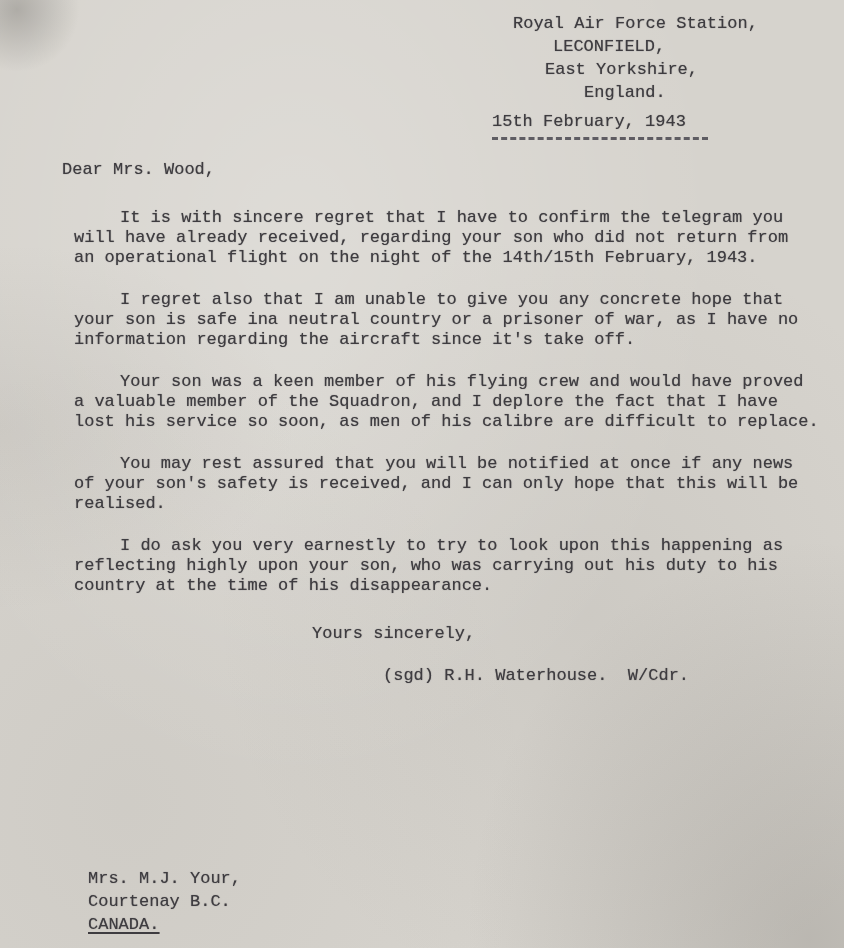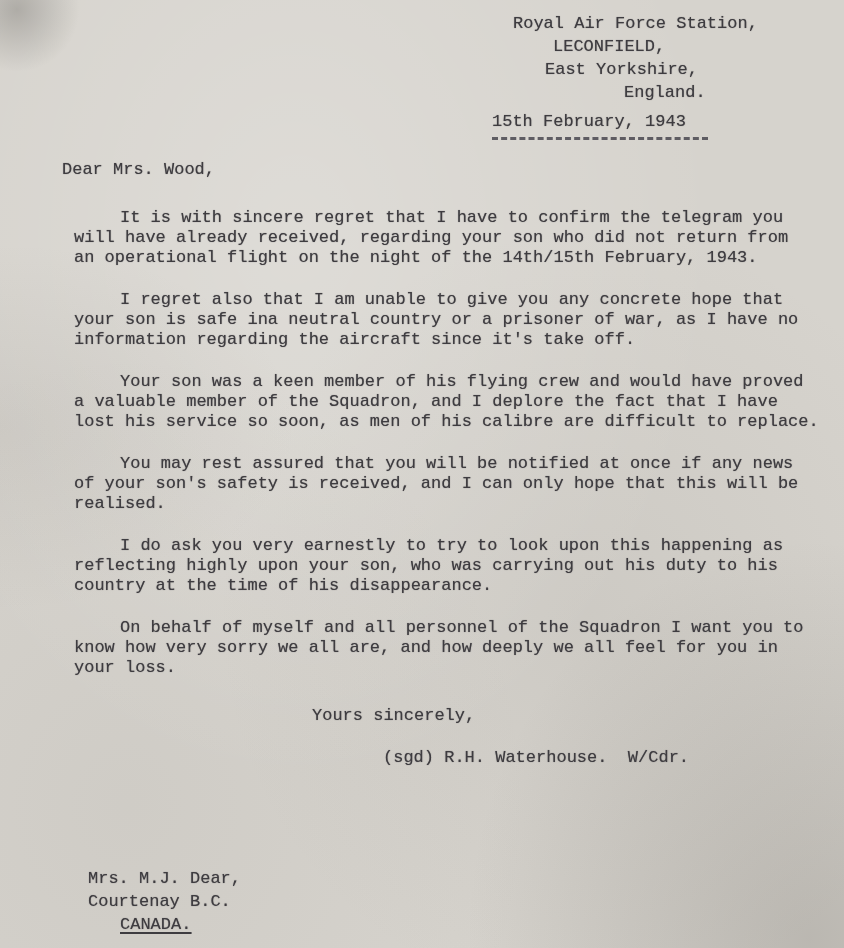--- a/index.html
+++ b/index.html
@@ -28,21 +28,21 @@
     text-shadow: 0 0 1px rgba(60,58,62,0.65);
   }
   .letterhead {
     position: absolute;
     top: 12px;
     left: 513px;
     line-height: 23px;
   }
   .lh2 { margin-left: 40px; }
   .lh3 { margin-left: 32px; }
-  .lh4 { margin-left: 111px; }
+  .lh4 { margin-left: 71px; }
   .dateblock {
     position: absolute;
     top: 112px;
     left: 492px;
   }
   .date-underline {
     width: 216px;
     height: 0;
     border-top: 3px dashed #4a4850;
     margin-top: 5px;
@@ -72,21 +72,20 @@
   .recipient {
     position: absolute;
     top: 867px;
     left: 88px;
     line-height: 23px;
   }
   .country {
     text-decoration: underline;
     text-decoration-thickness: 2px;
     text-underline-offset: 3px;
-    margin-left: 32px;
   }
 </style>
 </head>
 <body>
 
 <div>
 
   <div class="letterhead ink">
     <div class="lh1">Royal Air Force Station,</div>
     <div class="lh2">LECONFIELD,</div>
@@ -109,26 +108,23 @@
 information regarding the aircraft since it's take off.</p>
     <p class="para">Your son was a keen member of his flying crew and would have proved
 a valuable member of the Squadron, and I deplore the fact that I have
 lost his service so soon, as men of his calibre are difficult to replace.</p>
     <p class="para">You may rest assured that you will be notified at once if any news
 of your son's safety is received, and I can only hope that this will be
 realised.</p>
     <p class="para">I do ask you very earnestly to try to look upon this happening as
 reflecting highly upon your son, who was carrying out his duty to his
 country at the time of his disappearance.</p>
-    <p class="para">On behalf of myself and all personnel of the Squadron I want you to
-know how very sorry we all are, and how deeply we all feel for you in
-your loss.</p>
     <div class="valediction">Yours sincerely,</div>
     <div class="signature">(sgd) R.H. Waterhouse.  W/Cdr.</div>
   </div>
 
   <div class="recipient ink">
-    <div>Mrs. M.J. Dear,</div>
+    <div>Mrs. M.J. Your,</div>
     <div>Courtenay B.C.</div>
     <div class="country">CANADA.</div>
   </div>
 
 </div>
 
 </body></html>

